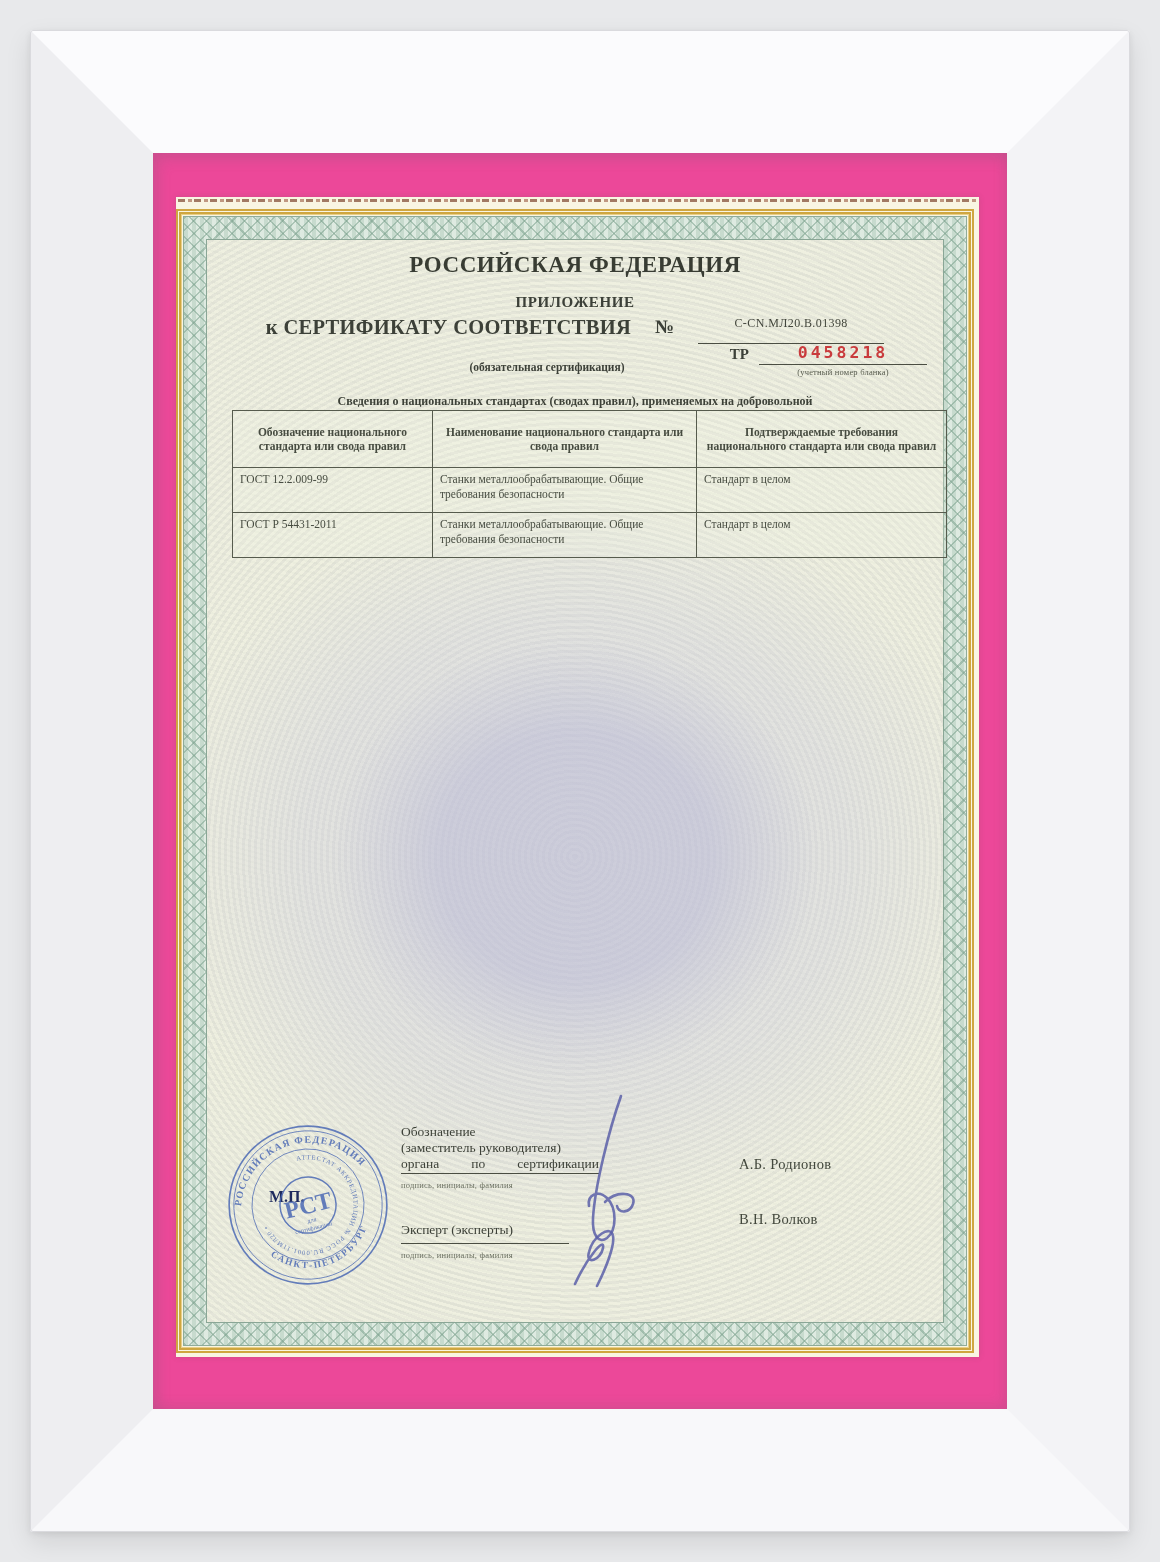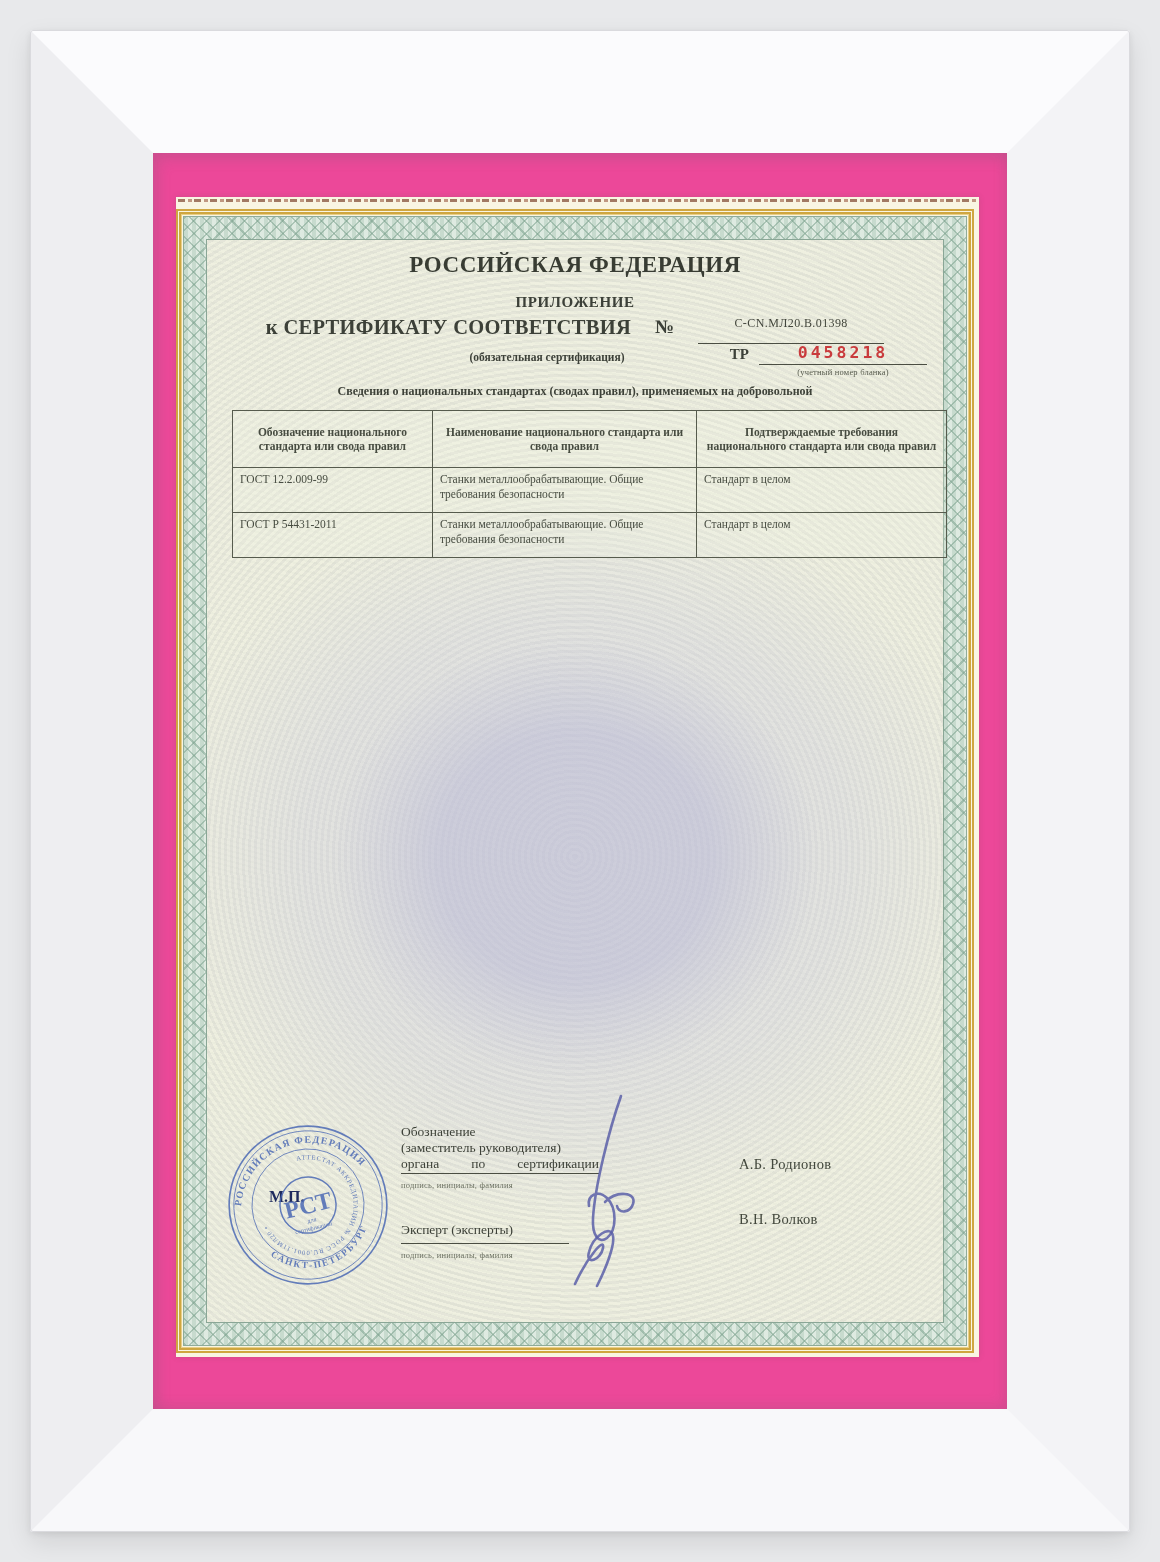--- a/index.html
+++ b/index.html
@@ -65,21 +65,21 @@
   
   .title{margin-top:12px;text-align:center;font-size:23px;font-weight:bold;letter-spacing:.6px;color:#383c33;}
   .doctype{margin-top:16px;text-align:center;font-size:15px;font-weight:bold;letter-spacing:.6px;}
   .subtitle-row{margin-top:5px;display:flex;justify-content:center;align-items:flex-start;gap:24px;}
   .subtitle{font-size:20.5px;font-weight:bold;letter-spacing:.3px;}
   .numsign{font-size:19px;font-weight:bold;}
   .numval{
     display:inline-block;width:186px;text-align:center;font-size:12px;
     border-bottom:1.5px solid #4a4d42;padding-bottom:12px;letter-spacing:.4px;color:#43463c;
   }
-  .mandnote{margin-top:7px;text-align:center;font-size:11.5px;font-weight:bold;transform:translateX(-28px);}
+  .mandnote{margin-top:17px;text-align:center;font-size:11.5px;font-weight:bold;transform:translateX(-28px);}
   .trblock{position:absolute;top:103px;right:16px;display:flex;gap:10px;align-items:flex-start;}
   .trlabel{font-size:15px;font-weight:bold;margin-top:3px;}
   .trval{width:168px;display:flex;flex-direction:column;align-items:center;}
   .trnum{
     display:block;width:100%;text-align:center;
     font-family:"DejaVu Sans Mono", monospace;font-weight:bold;font-size:16.5px;letter-spacing:3px;
     color:#c93b3d;border-bottom:1.5px solid #4a4d42;padding-bottom:2px;
   }
   .trcap{font-size:8.5px;color:#565a4d;margin-top:2px;letter-spacing:.2px;}
   .intro{margin-top:21px;text-align:center;font-size:12px;font-weight:bold;line-height:14.5px;color:#3d4138;}

